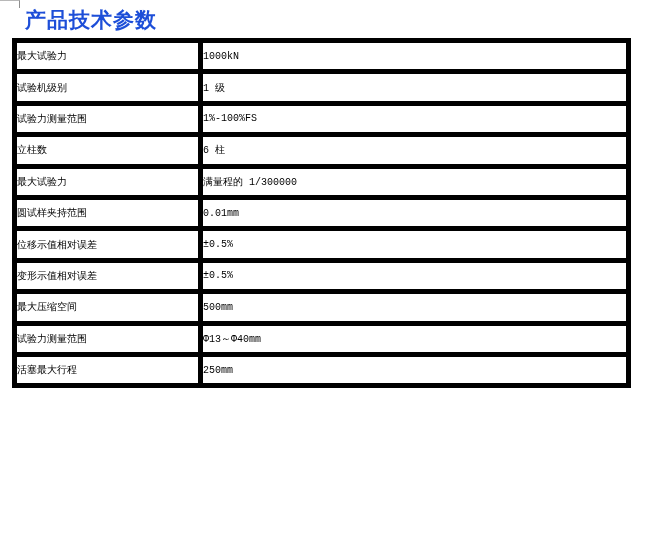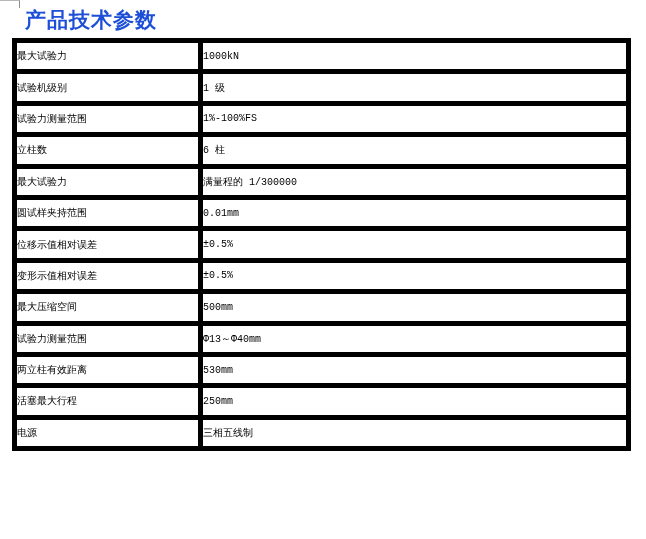--- a/index.html
+++ b/index.html
@@ -106,27 +106,19 @@
       </tr>
       <tr>
         <td class="spec-label">最大压缩空间</td>
         <td class="spec-value">500mm</td>
       </tr>
       <tr>
         <td class="spec-label">试验力测量范围</td>
         <td class="spec-value">Φ13～Φ40mm</td>
       </tr>
       <tr>
-        <td class="spec-label">两立柱有效距离</td>
-        <td class="spec-value">530mm</td>
-      </tr>
-      <tr>
         <td class="spec-label">活塞最大行程</td>
         <td class="spec-value">250mm</td>
-      </tr>
-      <tr>
-        <td class="spec-label">电源</td>
-        <td class="spec-value">三相五线制</td>
       </tr>
     </tbody>
   </table>
 
 </div>
 
 </body></html>

